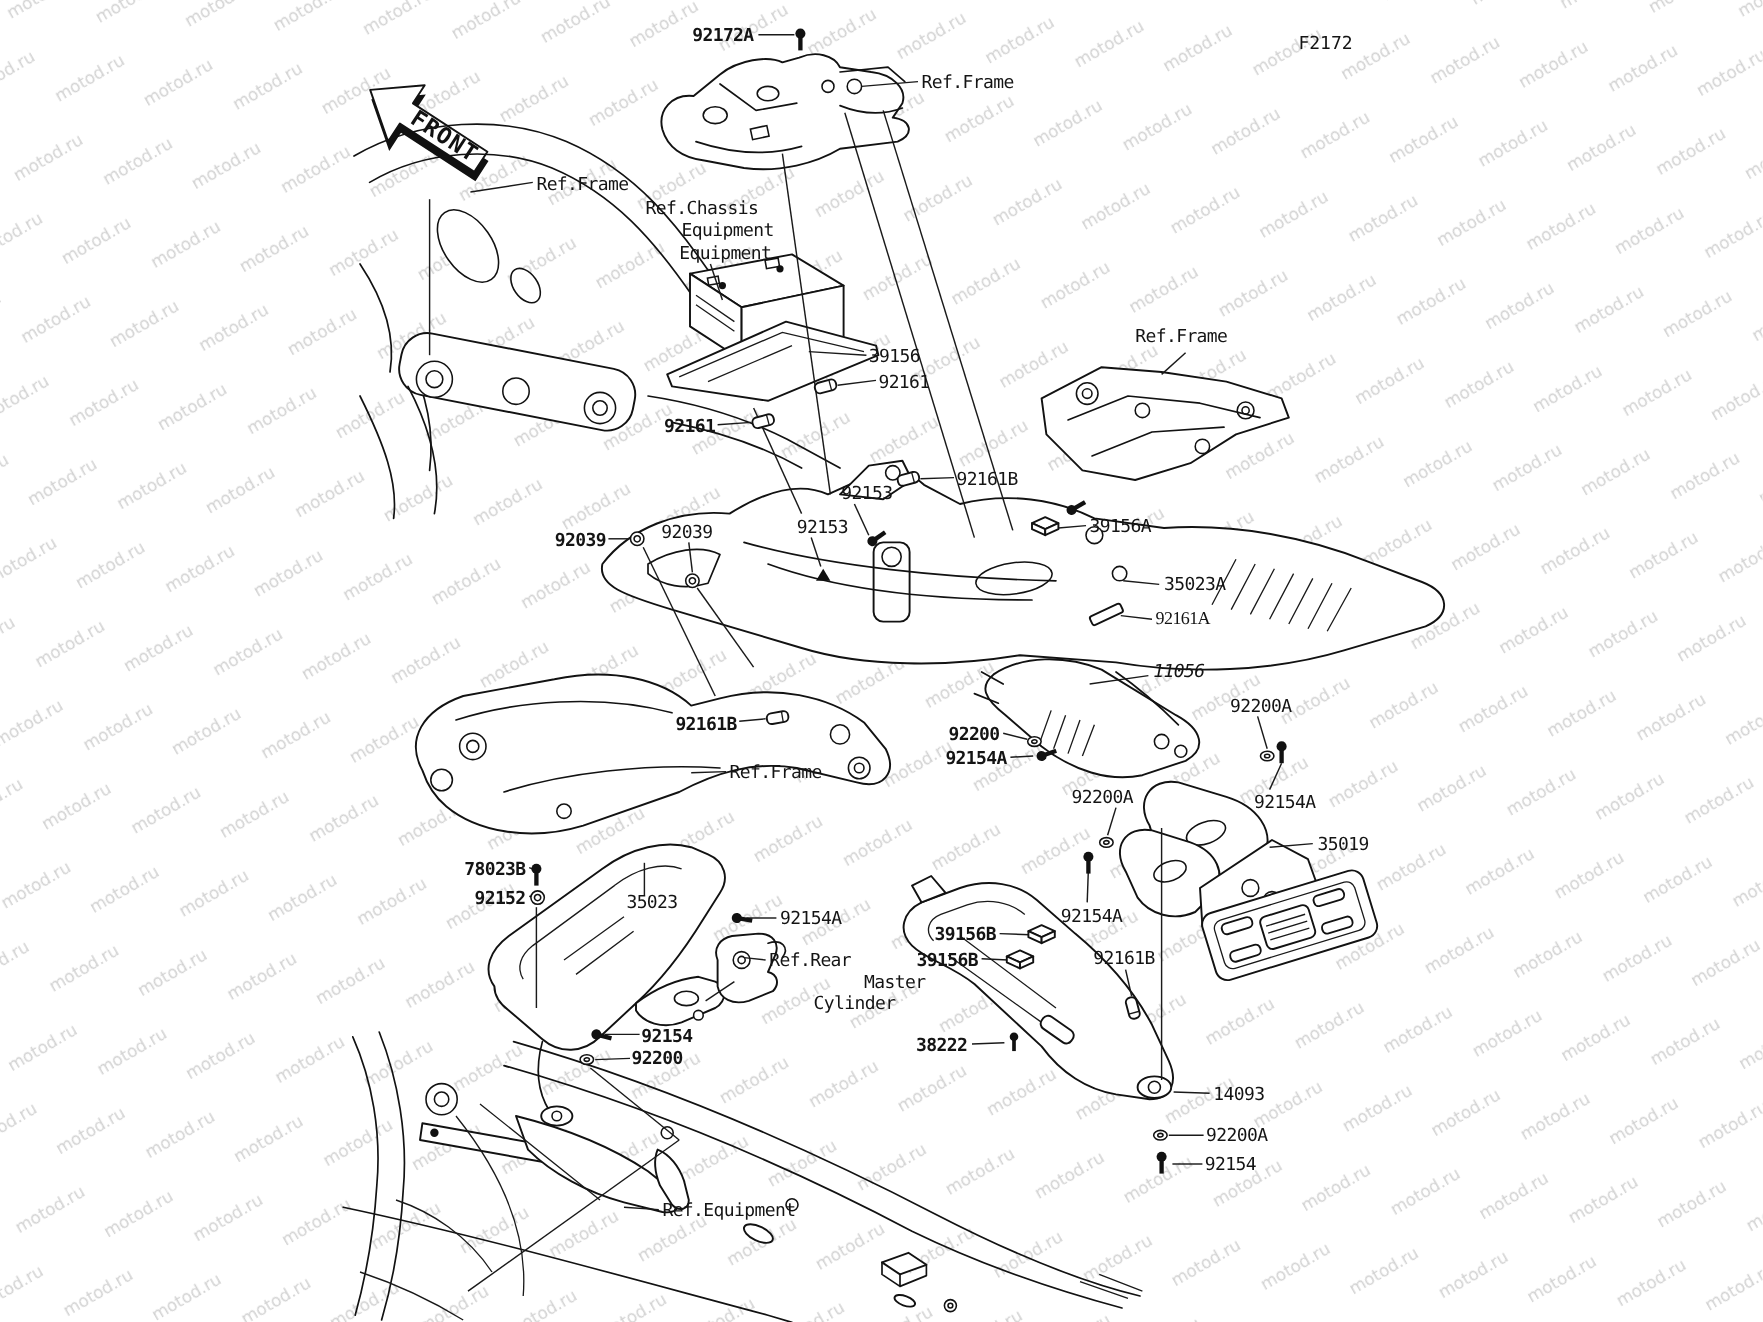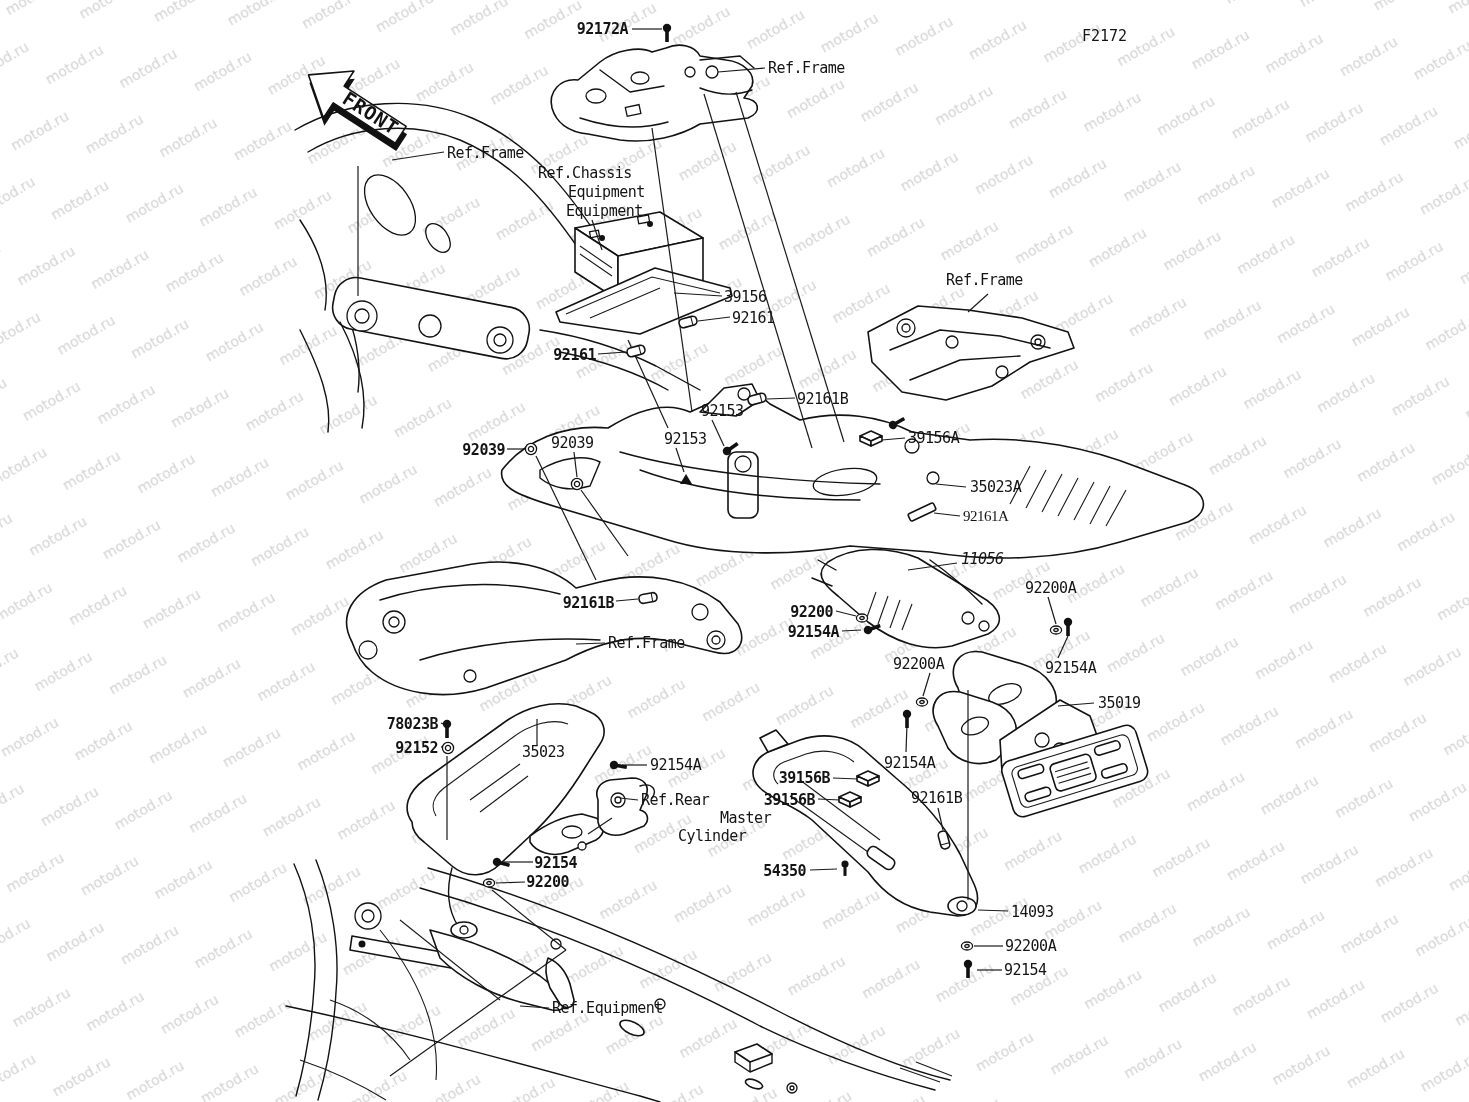--- a/index.html
+++ b/index.html
@@ -366,21 +366,21 @@
       <div class="plabel right" style="left: 438px; top: 740px;">92152</div>
       <div class="plabel" style="left: 510px; top: 744px; margin-left: 12px;">35023</div>
       <div class="plabel" style="left: 650px; top: 757px;">92154A</div>
       <div class="plabel" style="left: 641px; top: 792px;">Ref.Rear</div>
       <div class="plabel" style="left: 676px; top: 810px; margin-left: 44px;">Master</div>
       <div class="plabel" style="left: 678px; top: 828px;">Cylinder</div>
       <div class="plabel right" style="left: 830px; top: 770px;">39156B</div>
       <div class="plabel right" style="left: 815px; top: 792px;">39156B</div>
       <div class="plabel" style="left: 911px; top: 790px;">92161B</div>
       <div class="plabel" style="left: 884px; top: 755px;">92154A</div>
-      <div class="plabel right" style="left: 806px; top: 863px;">54350</div>
+      <div class="plabel right" style="left: 806px; top: 863px;">38222</div>
       <div class="plabel" style="left: 1011px; top: 904px;">14093</div>
       <div class="plabel" style="left: 1005px; top: 938px;">92200A</div>
       <div class="plabel" style="left: 1004px; top: 962px;">92154</div>
       <div class="plabel right" style="left: 577px; top: 855px;">92154</div>
       <div class="plabel right" style="left: 569px; top: 874px;">92200</div>
       <div class="plabel" style="left: 552px; top: 1000px;">Ref.Equipment</div>
     </div>
 
 <div class="fig-code" style="left:1082px;top:28px">F2172</div>
 

